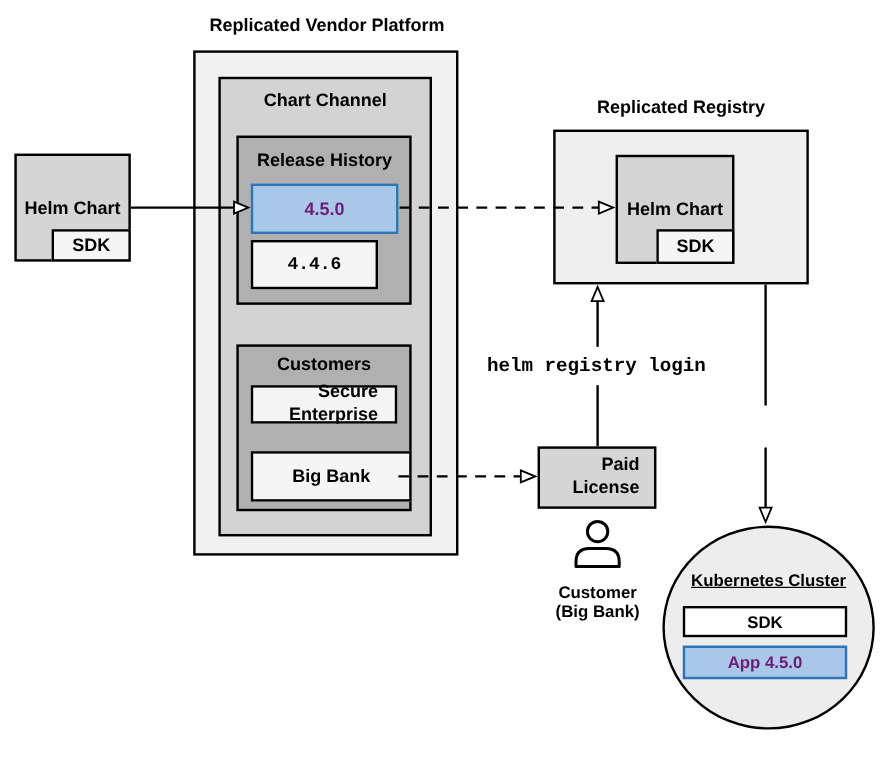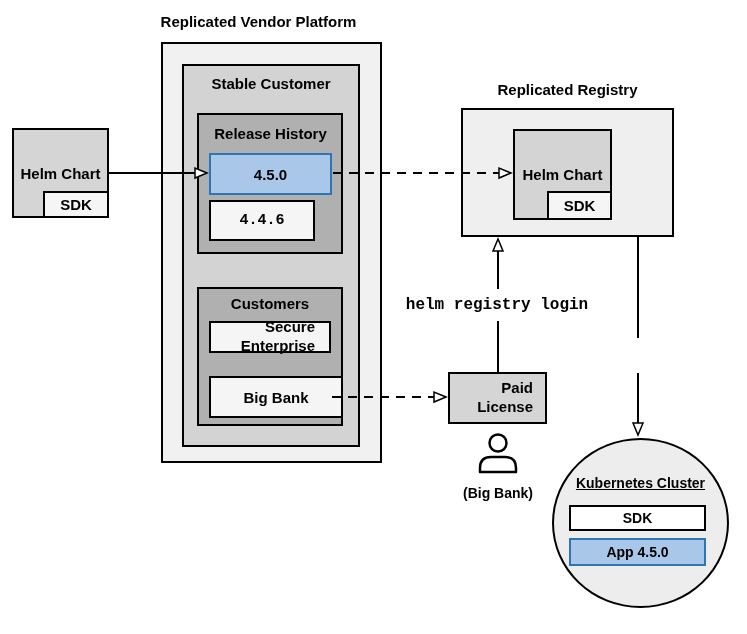--- a/index.html
+++ b/index.html
@@ -11,40 +11,40 @@
   .box{position:absolute;border:2px solid #000;box-sizing:border-box;}
   .center{display:flex;align-items:center;justify-content:center;text-align:right;}
   .lbl{position:absolute;text-align:center;}
   .fs15{font-size:15px;line-height:17px;}
   .fs14{font-size:14px;line-height:16px;}
   .gray-light{background:#f1f1f1;}
   .gray-mid{background:#d3d3d3;}
   .gray-dark{background:#b0b0b0;}
   .gray-box{background:#d5d5d5;}
   .offwhite{background:#f5f5f5;}
-  .highlight{background:#a9c7e8;border-color:#2e75b5;color:#000000;}
+  .highlight{background:#a9c7e8;border-color:#2e75b5;color:#701a75;}
   .mono{
     position:absolute;text-align:center;
     font-family:"Liberation Mono", monospace;font-weight:bold;
     font-size:16px;line-height:18px;white-space:nowrap;
   }
   .ellipse{border-radius:50%;background:#ededed;}
   .wrap2{line-height:1.25;}
   svg.overlay{position:absolute;left:0;top:0;z-index:10;pointer-events:none;}
 </style>
 </head>
 <body>
 
 <div class="canvas">
 
-  <div class="lbl fs15" style="left:148px;top:13px;width:221px;">Replicated Vendor Platform</div>
+  <div class="lbl fs15" style="left:162px;top:13px;width:221px;">Replicated Vendor Platform</div>
   <div class="box gray-light" style="left:161px;top:42px;width:221px;height:421px;"></div>
 
   <div class="box gray-mid" style="left:182px;top:64px;width:178px;height:383px;"></div>
-  <div class="lbl fs15" style="left:182px;top:75px;width:178px;">Stable Customer</div>
+  <div class="lbl fs15" style="left:182px;top:75px;width:178px;">Chart Channel</div>
 
   <div class="box gray-dark" style="left:197px;top:113px;width:146px;height:141px;"></div>
   <div class="lbl fs15" style="left:197px;top:125px;width:147px;">Release History</div>
 
   <div class="box highlight center fs15" style="left:209px;top:153px;width:123px;height:42px;">4.5.0</div>
   <div class="box offwhite center fs15" style="left:209px;top:200px;width:106px;height:41px;font-family:Liberation Mono, monospace;">4.4.6</div>
 
   <div class="box gray-dark" style="left:197px;top:287px;width:146px;height:139px;"></div>
   <div class="lbl fs15" style="left:197px;top:295px;width:146px;">Customers</div>
 
@@ -55,20 +55,21 @@
   <div class="box offwhite center fs15" style="left:43px;top:191px;width:66px;height:27px;">SDK</div>
 
   <div class="lbl fs15" style="left:461px;top:81px;width:213px;">Replicated Registry</div>
   <div class="box gray-light" style="left:461px;top:108px;width:213px;height:129px;background:#efefef;"></div>
   <div class="box center fs15" style="left:513px;top:129px;width:99px;height:91px;background:#d4d4d4;">Helm Chart</div>
   <div class="box offwhite center fs15" style="left:547px;top:191px;width:65px;height:29px;">SDK</div>
 
   <div class="box gray-box center fs15 wrap2" style="left:448px;top:372px;width:99px;height:52px;padding:0 12px;">Paid License</div>
 
   <div class="lbl fs14" style="left:438px;top:485px;width:120px;">
+    <div>Customer</div>
     <div>(Big Bank)</div>
   </div>
 
   <div class="box ellipse" style="left:552px;top:438px;width:177px;height:170px;"></div>
   <div class="lbl fs14" style="left:552px;top:475px;width:177px;text-decoration:underline;">Kubernetes Cluster</div>
   <div class="box center fs14" style="left:569px;top:505px;width:137px;height:26px;background:#ffffff;">SDK</div>
   <div class="box highlight center fs14" style="left:569px;top:538px;width:137px;height:28px;">App 4.5.0</div>
 
   <div class="mono" style="left:397px;top:296px;width:200px;">helm registry login</div>
 

